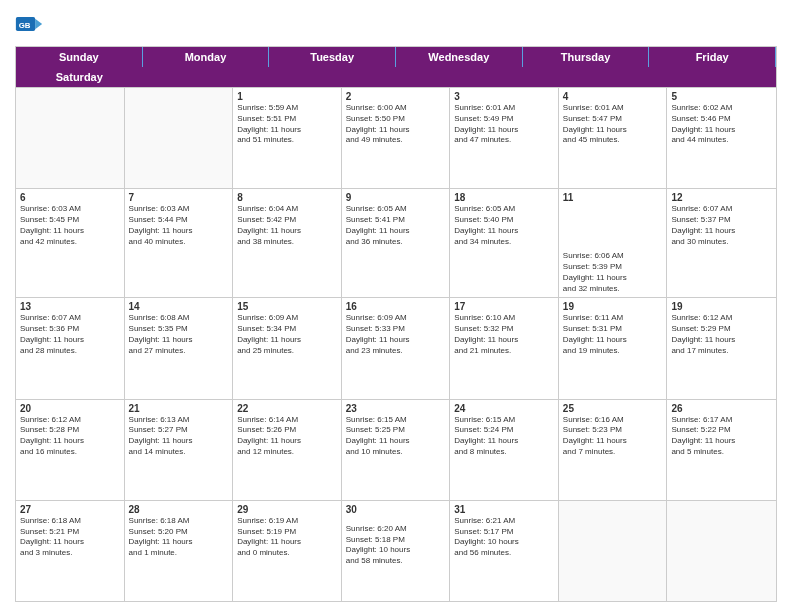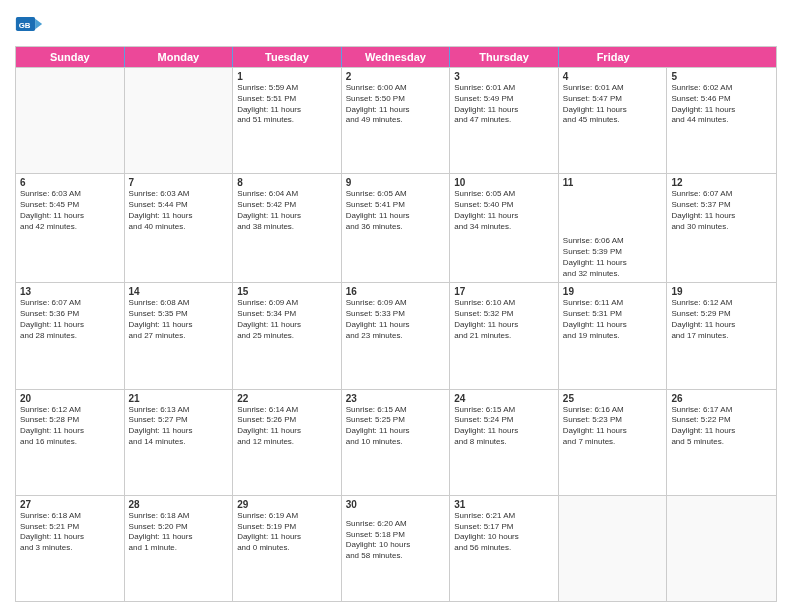--- a/index.html
+++ b/index.html
@@ -55,22 +55,22 @@
       color: #555;
     }
     .calendar {
       flex: 1;
       display: flex;
       flex-direction: column;
       border: 1px solid #ccc;
     }
     .cal-header {
       display: grid;
-      grid-template-columns: repeat(7, 1fr);
-      background: #ec4899;
+      grid-template-columns: repeat(6, 1fr);
+      background: #701a75;
     }
     .cal-header-cell {
       color: #fff;
       font-size: 11px;
       font-weight: bold;
       text-align: center;
       padding: 4px 2px;
       border-right: 1px solid #5aa0e0;
     }
     .cal-header-cell:last-child {
@@ -136,20 +136,21 @@
   </div>
 
   <div class="calendar">
     <div class="cal-header">
     <div class="cal-header-cell">Sunday</div>
         <div class="cal-header-cell">Monday</div>
         <div class="cal-header-cell">Tuesday</div>
         <div class="cal-header-cell">Wednesday</div>
         <div class="cal-header-cell">Thursday</div>
         <div class="cal-header-cell">Friday</div>
+        <div class="cal-header-cell">Saturday</div>
       </div>
     <div class="cal-body">
     <div class="cal-row">
           <div class="cal-cell empty"></div>
           <div class="cal-cell empty"></div>
           <div class="cal-cell">
             <span class="day-num">1</span>
             <div class="cell-text" style="white-space: pre-line;">Sunrise: 5:59 AM
 Sunset: 5:51 PM
 Daylight: 11 hours
@@ -207,21 +208,21 @@
 and 38 minutes.</div>
           </div>
           <div class="cal-cell">
             <span class="day-num">9</span>
             <div class="cell-text" style="white-space: pre-line;">Sunrise: 6:05 AM
 Sunset: 5:41 PM
 Daylight: 11 hours
 and 36 minutes.</div>
           </div>
           <div class="cal-cell">
-            <span class="day-num">10</span>
+            <span class="day-num">18</span>
             <div class="cell-text" style="white-space: pre-line;">Sunrise: 6:05 AM
 Sunset: 5:40 PM
 Daylight: 11 hours
 and 34 minutes.</div>
           </div>
           <div class="cal-cell">
             <span class="day-num">11</span>
             <div class="cell-text" style="white-space: pre-line; margin-top: 48px;">Sunrise: 6:06 AM
 Sunset: 5:39 PM
 Daylight: 11 hours

